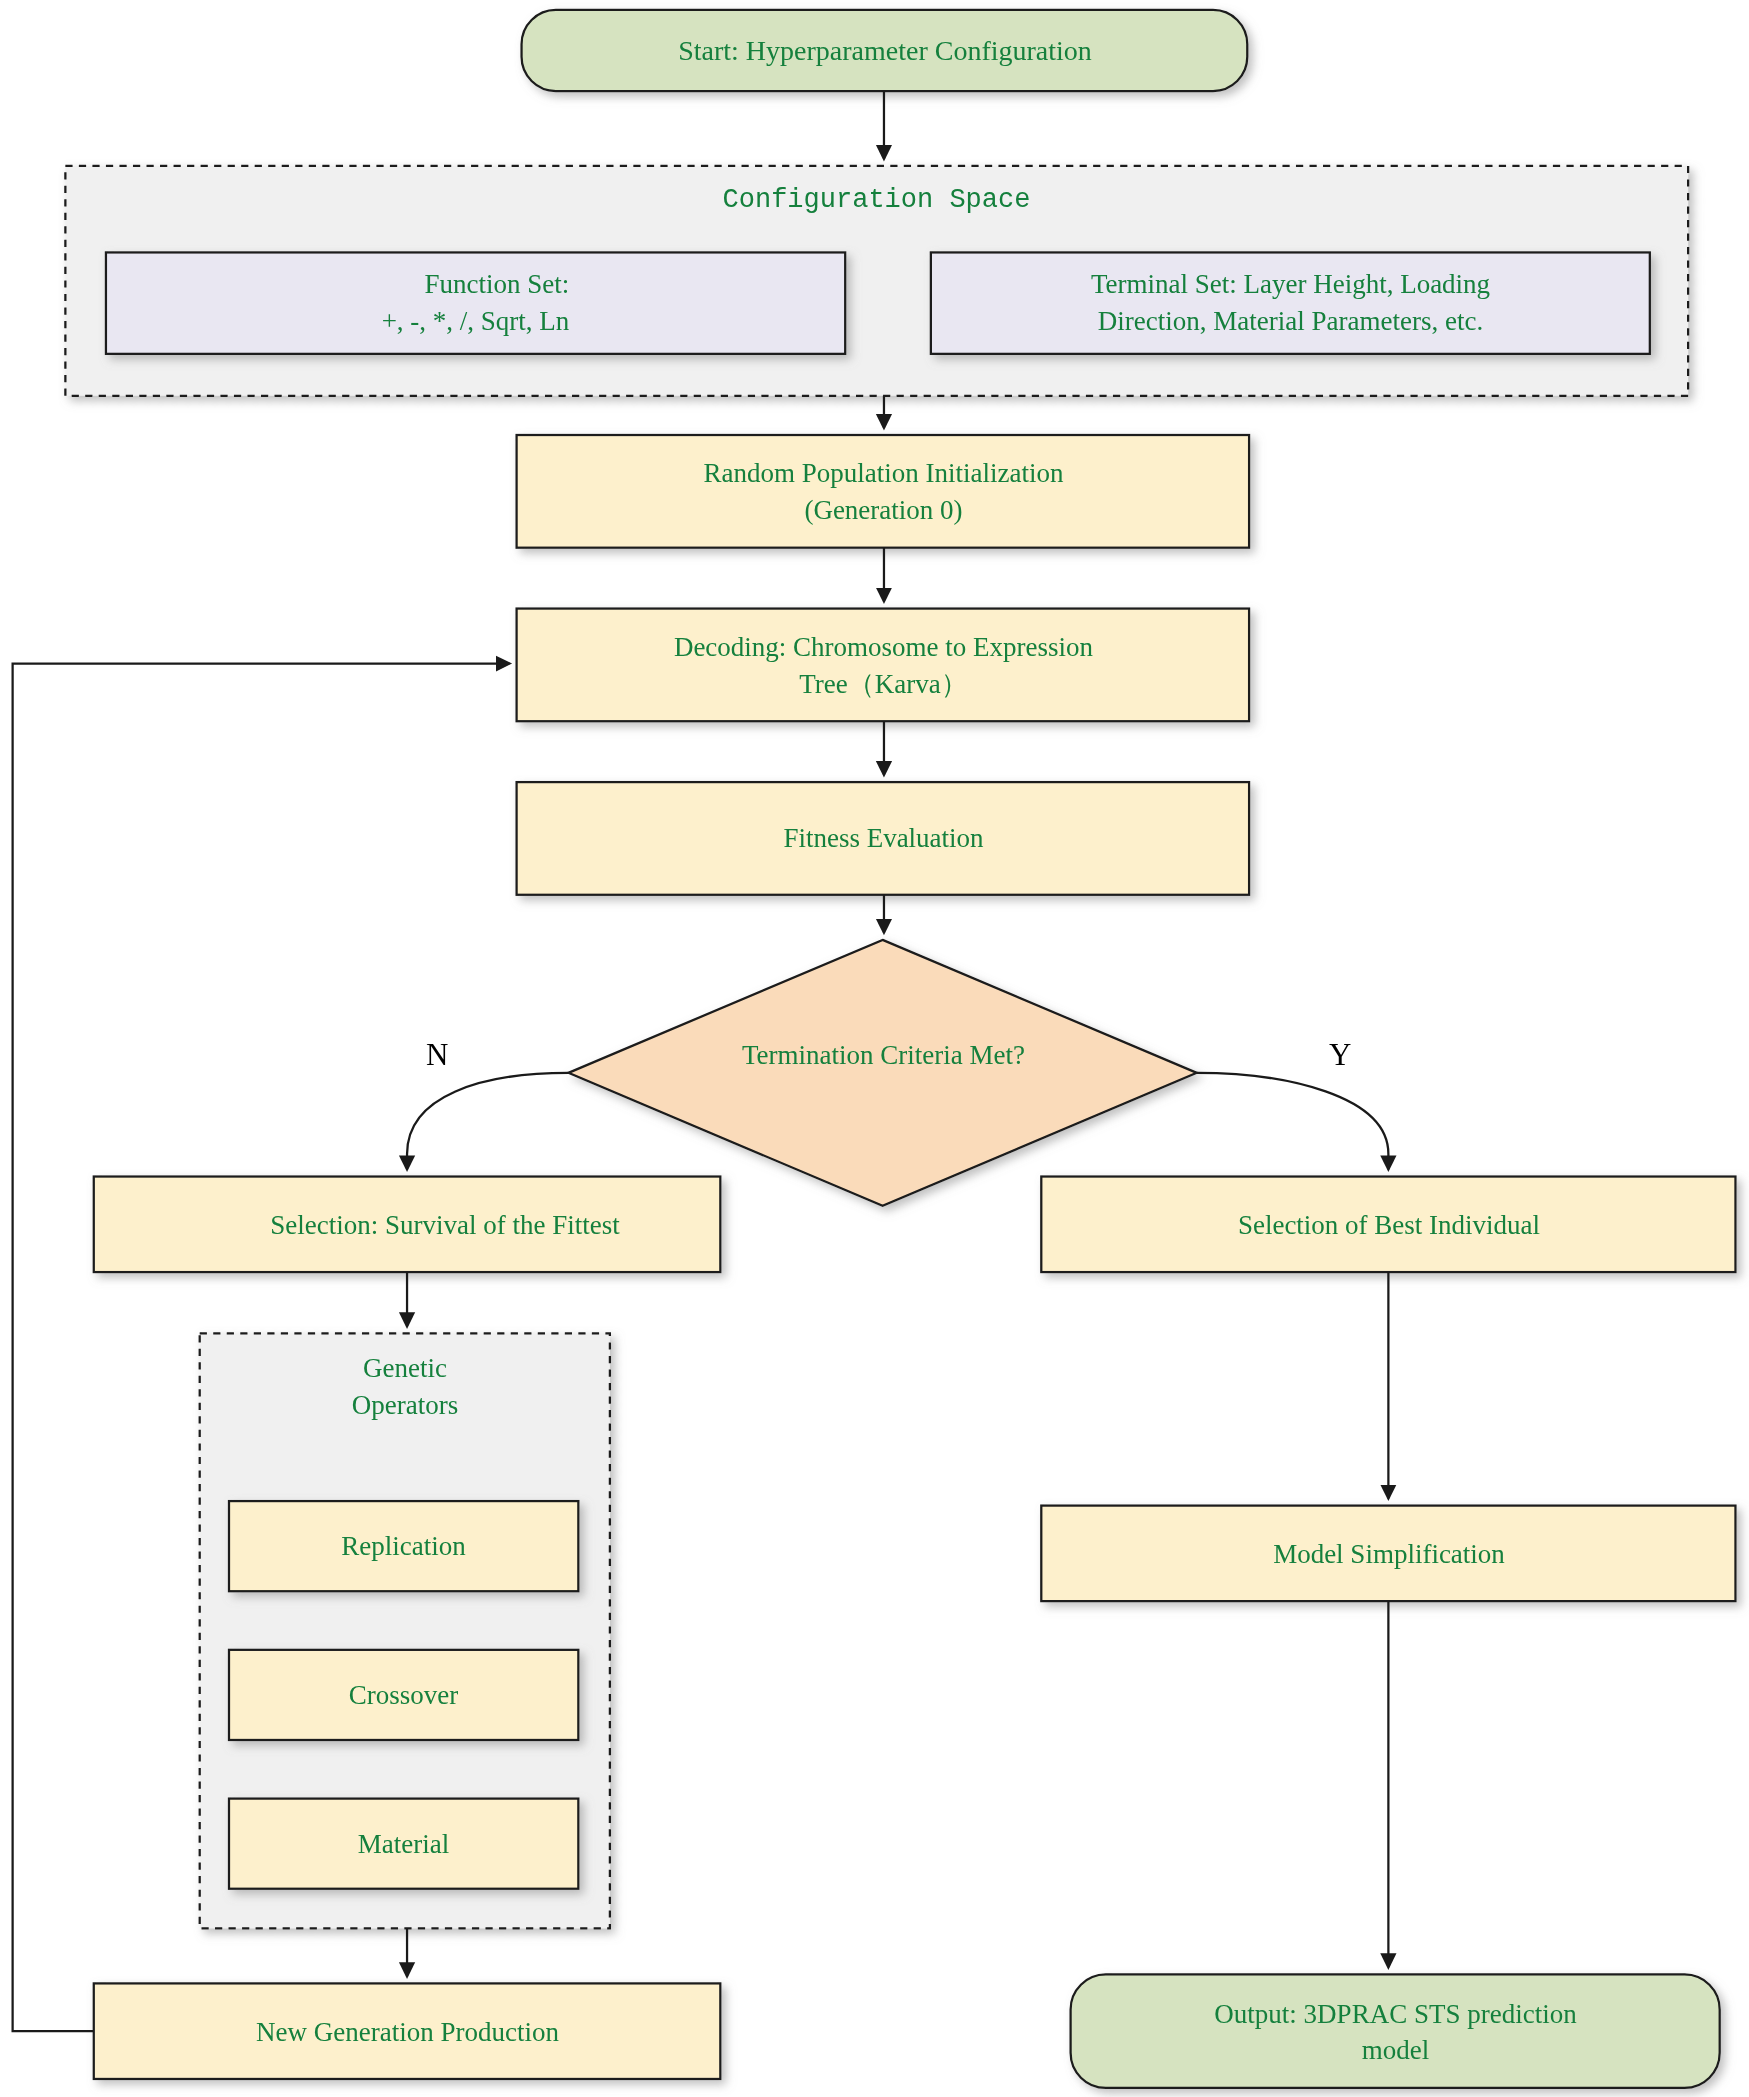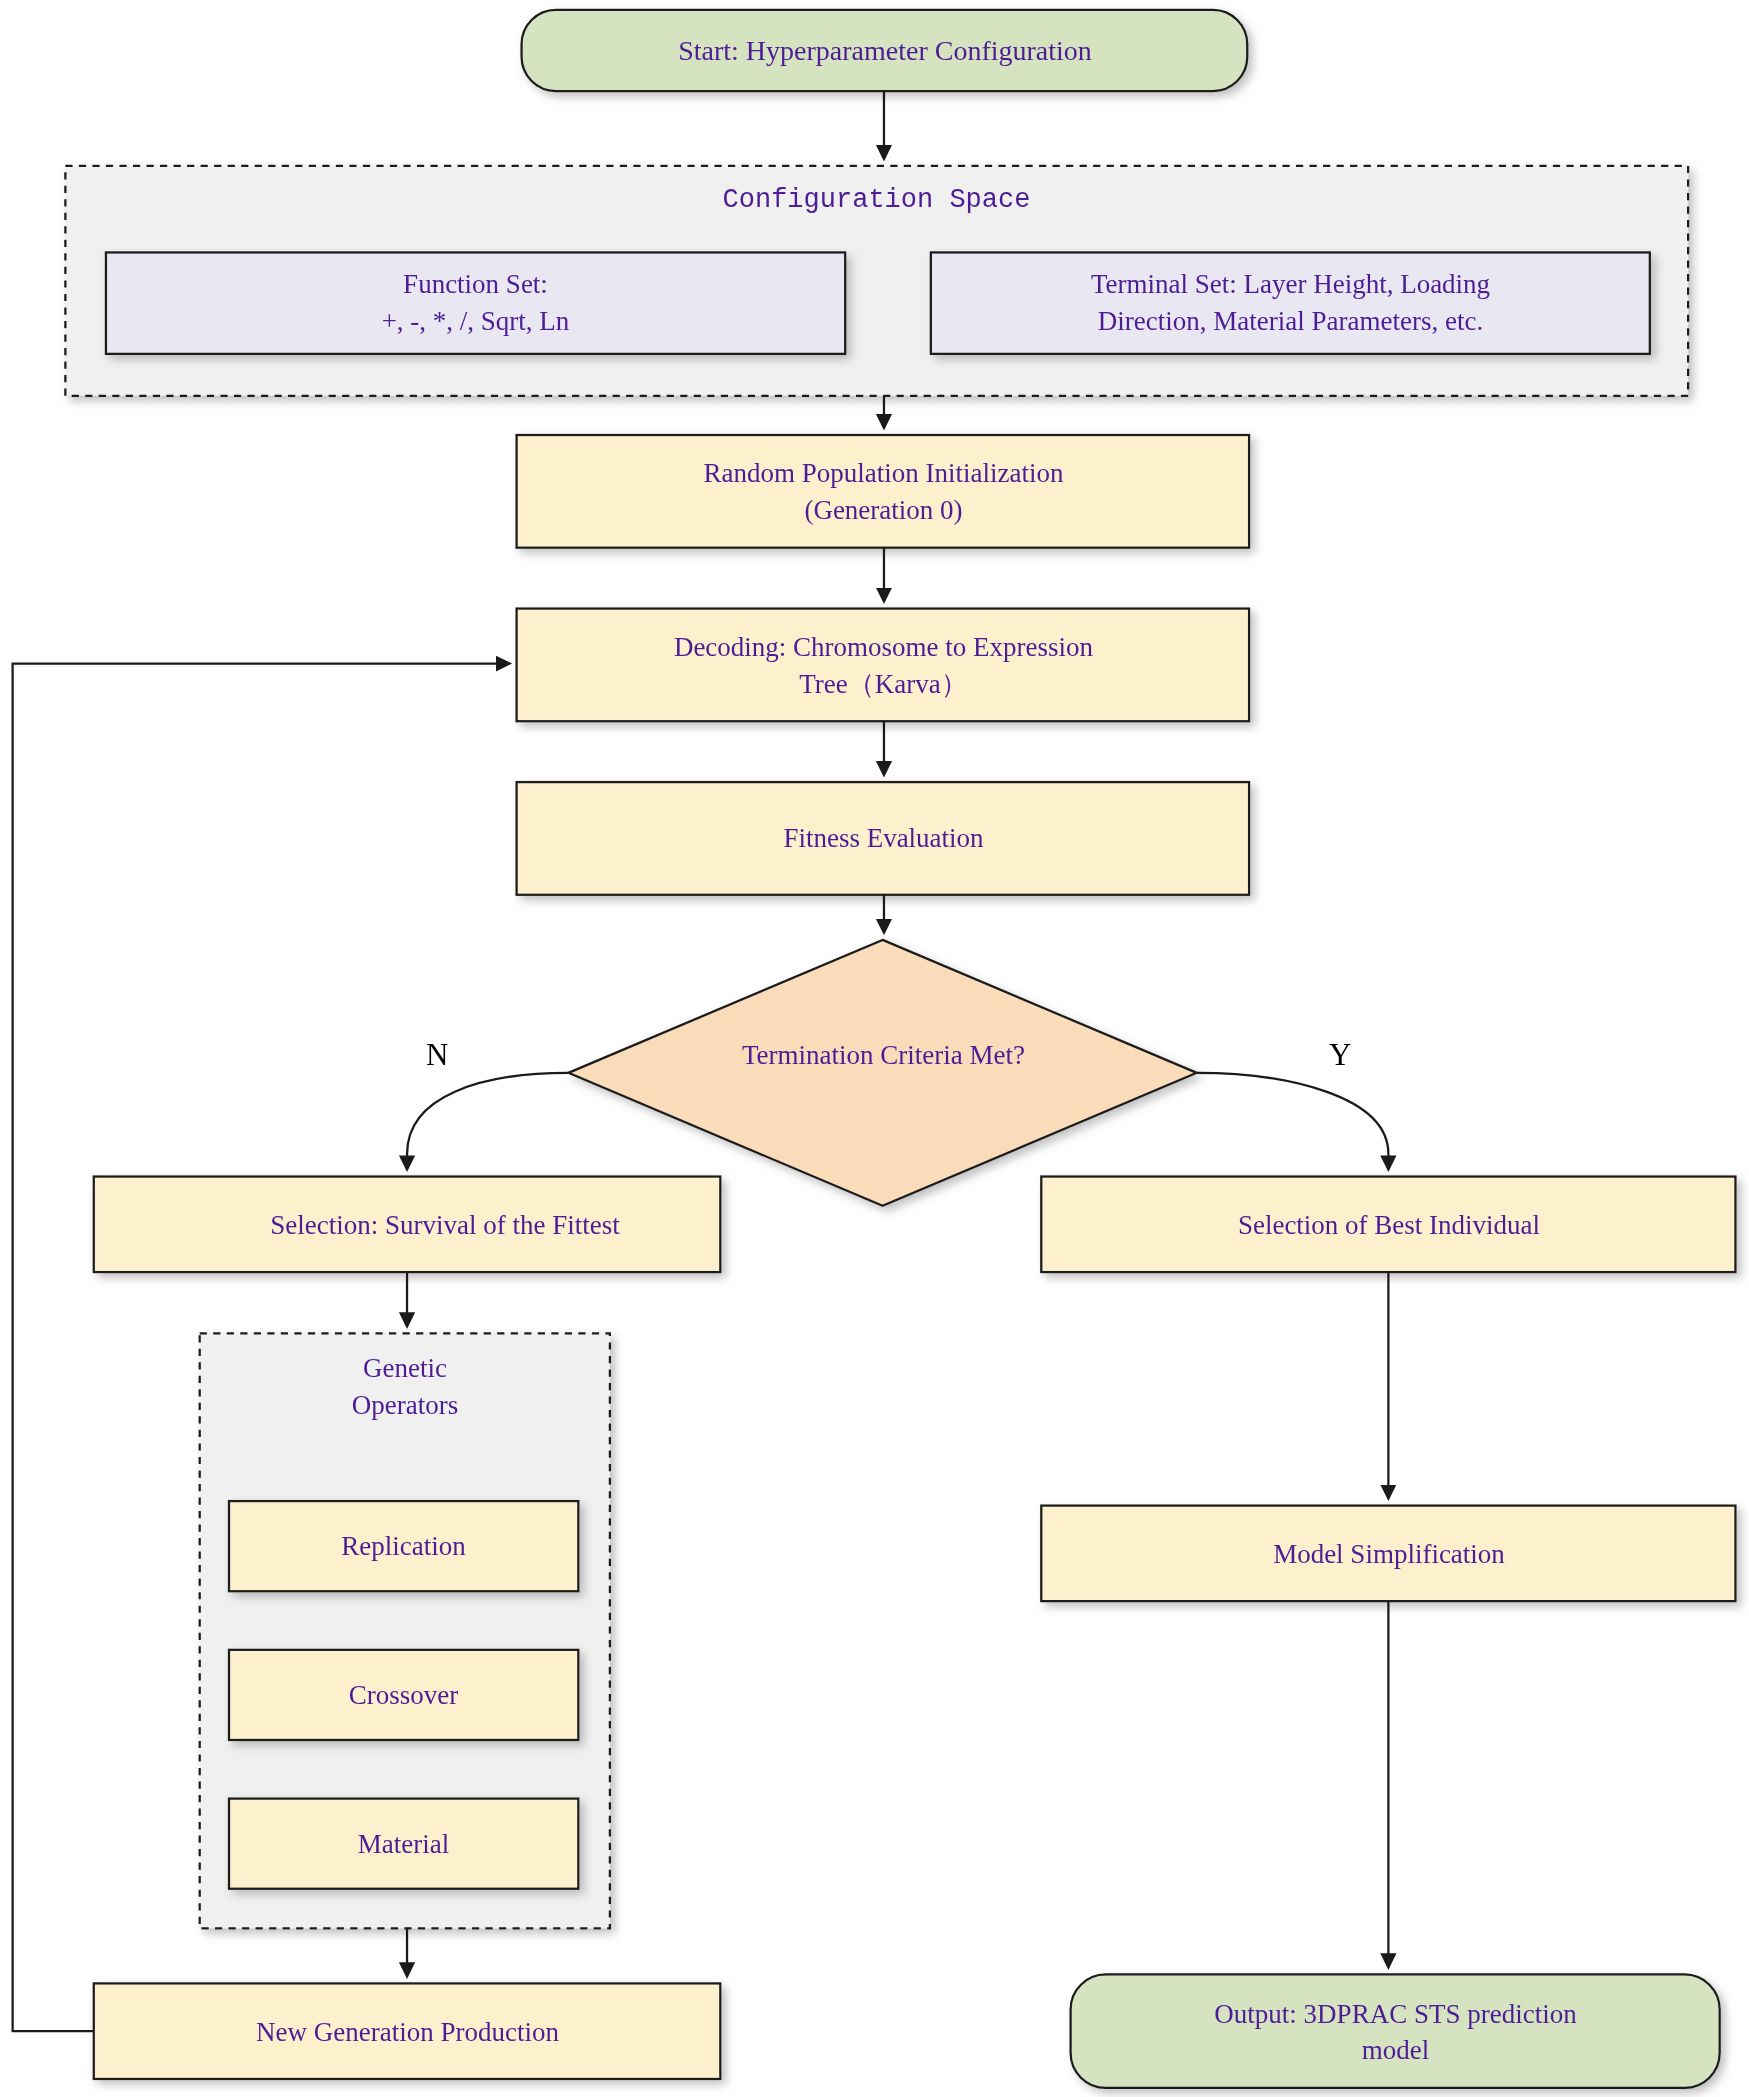--- a/index.html
+++ b/index.html
@@ -23,21 +23,21 @@
     top: 0; left: 0;
     width: 1749px;
     height: 2097px;
   }
   .node-label {
     position: absolute;
     display: flex;
     align-items: center;
     justify-content: center;
     text-align: center;
-    color: #4c1d95;
+    color: #15803d;
     line-height: 1.34;
     white-space: pre-line;
     pointer-events: none;
   }
   .fs-big   { font-size: 28px; }
   .fs-mid   { font-size: 27px; }
   .branch-label {
     position: absolute;
     font-size: 31px;
     color: #000000;
@@ -116,21 +116,21 @@
       <path d="M 3080 2822 L 3080 3324" marker-end="url(#arrow)"></path>
 
       <path d="M 3080 3552 L 3080 4364" marker-end="url(#arrow)"></path>
     </g>
   </svg>
 
   <div class="node-label fs-big" style="left:522px; top:10px; width:726px; height:81px;">Start: Hyperparameter Configuration</div>
 
   <div class="node-label fs-mid" style="left:65px; top:180px; width:1623px; height:41px;font-family:Liberation Mono, monospace;">Configuration Space</div>
 
-  <div class="node-label fs-mid" style="left:106px; top:252px; width:739px; height:101px;">Function Set:
+  <div class="node-label fs-mid" style="left:106px; top:252px; width:739px; height:101px;text-align:right;">Function Set:
 +, -, *, /, Sqrt, Ln</div>
 
   <div class="node-label fs-mid" style="left:931px; top:252px; width:719px; height:101px;">Terminal Set: Layer Height, Loading
 Direction, Material Parameters, etc.</div>
 
   <div class="node-label fs-mid" style="left:517px; top:435px; width:733px; height:113px;">Random Population Initialization
 (Generation 0)</div>
 
   <div class="node-label fs-mid" style="left:517px; top:609px; width:733px; height:113px;">Decoding: Chromosome to Expression
 Tree（Karva）</div>

